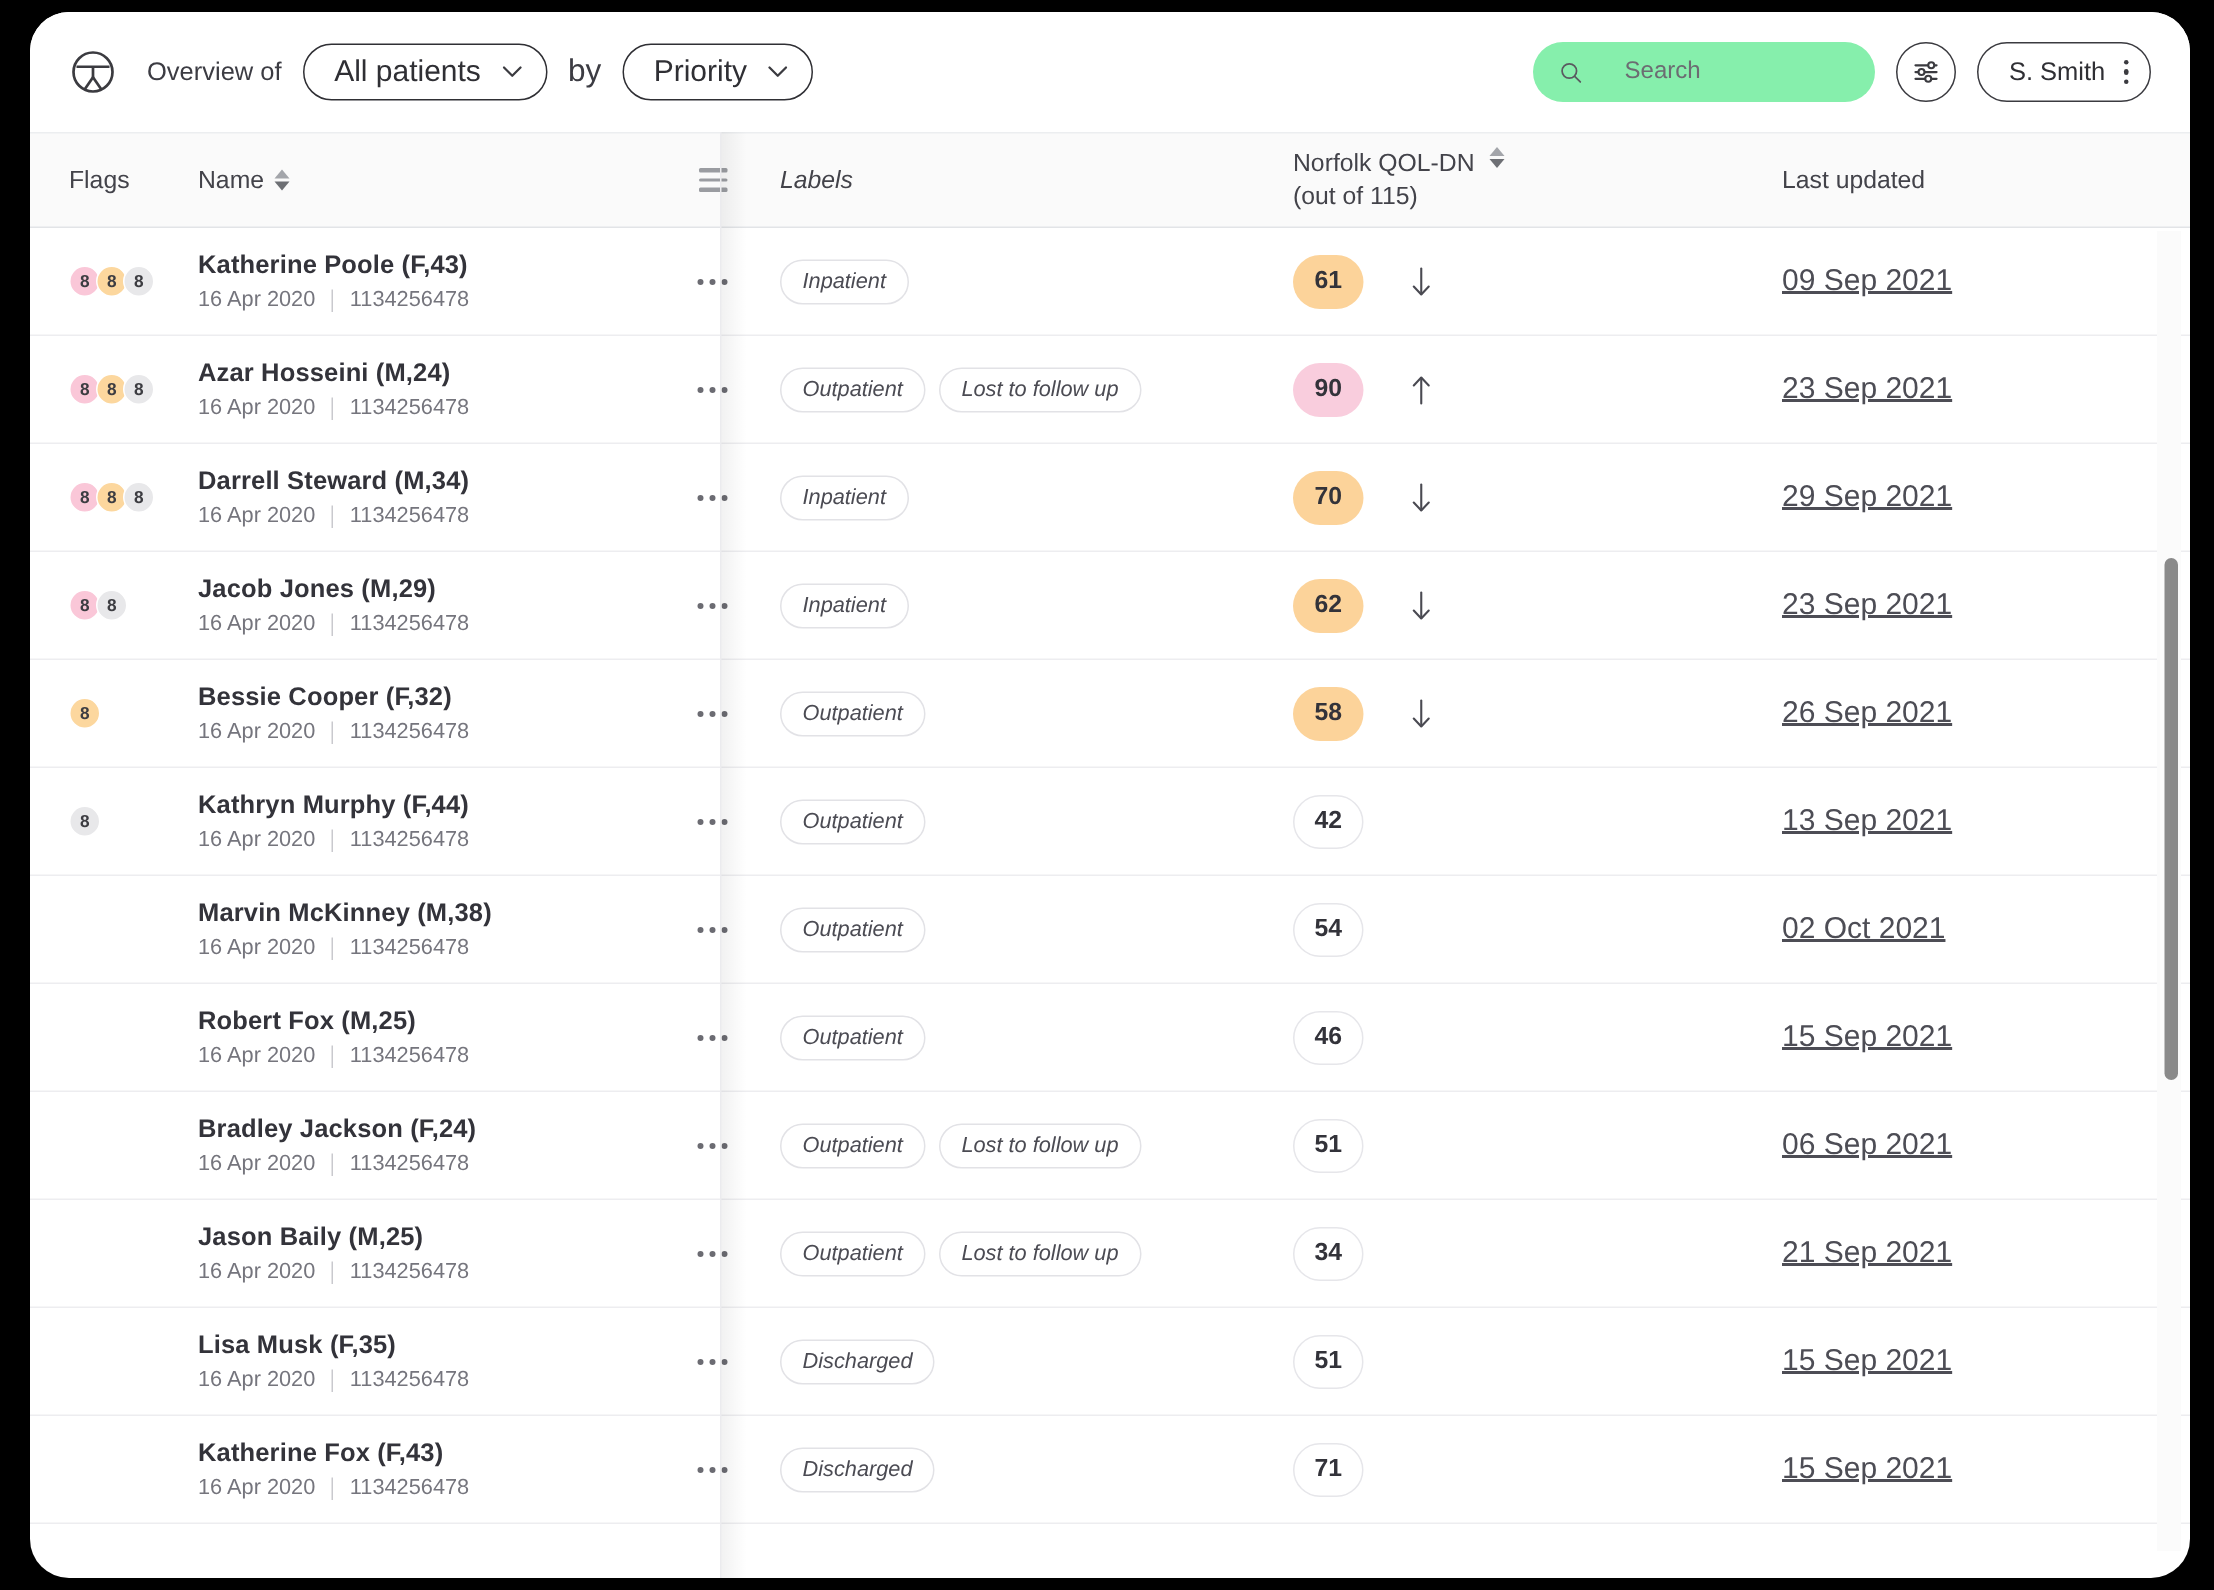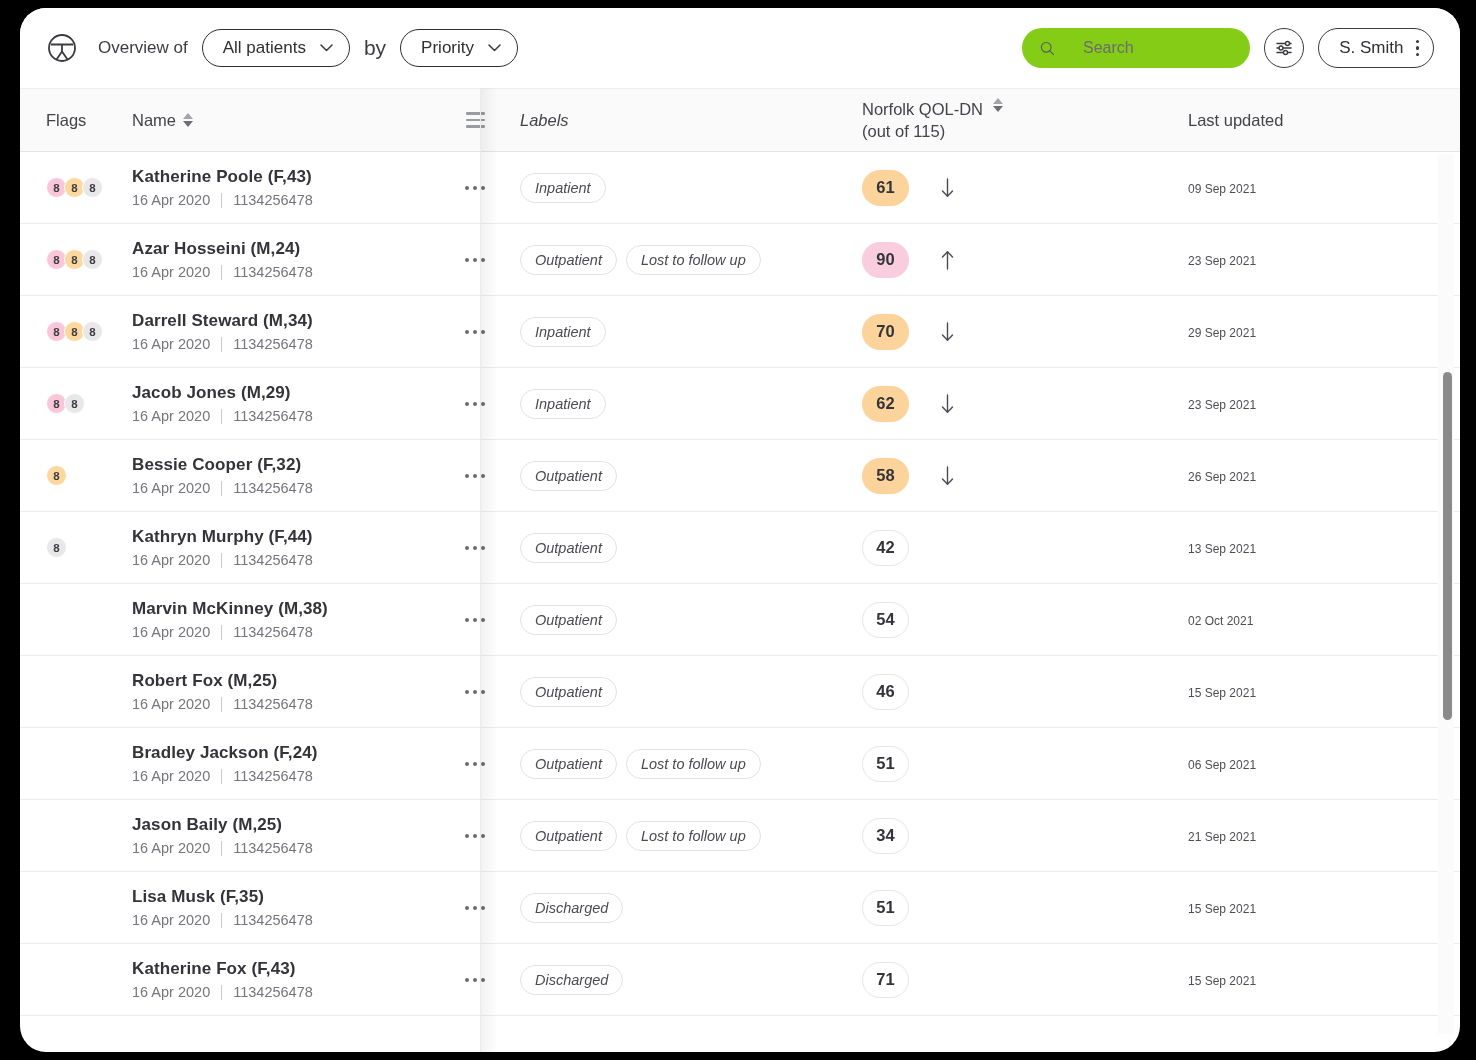--- a/index.html
+++ b/index.html
@@ -48,36 +48,36 @@
     white-space: nowrap;
   }
   .pill-select {
     display: inline-flex;
     align-items: center;
     gap: 14px;
     height: 38px;
     padding: 0 16px 0 20px;
     border: 1.4px solid #2f2f34;
     border-radius: 19px;
-    font-size: 17px;
+    font-size: 20px;
     color: #2f2f34;
     background: #fff;
     cursor: pointer;
     white-space: nowrap;
   }
   .chev { width: 13px; height: 8px; flex: 0 0 auto; }
   .header-right {
     margin-left: auto;
     display: flex;
     align-items: center;
     gap: 14px;
   }
   .search-box {
     width: 228px; height: 40px;
-    background: #84cc16;
+    background: #86efac;
     border-radius: 20px;
     display: flex;
     align-items: center;
     gap: 28px;
     padding: 0 18px;
   }
   .search-box input {
     border: none; background: transparent; outline: none;
     font-family: inherit; font-size: 16px; color: #5a5a60;
     width: 100%;
@@ -232,21 +232,21 @@
     width: 47px; height: 36px;
     border-radius: 18px;
     display: flex; align-items: center; justify-content: center;
     font-size: 16.5px; font-weight: 700; color: #33333a;
   }
   .score-pill.amber { background: #fcd39a; }
   .score-pill.pink  { background: #f9cddd; }
   .score-pill.plain { background: #fff; border: 1px solid #e6e6ea; }
   .trend { width: 13px; height: 20px; }
 
-  .updated-cell { font-size: 12px; color: #4d4d55; white-space: nowrap; }
+  .updated-cell { font-size: 20px; color: #4d4d55; white-space: nowrap; text-decoration: underline; }
 
   
   .vscroll-track {
     position: absolute;
     right: 6px; top: 66px;
     width: 16px; height: 880px;
     background: #fbfbfb;
     z-index: 20;
   }
   .vscroll-thumb {

